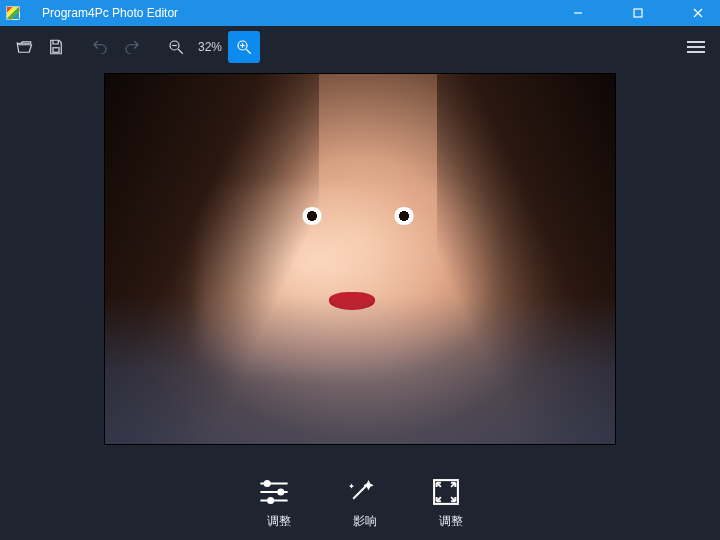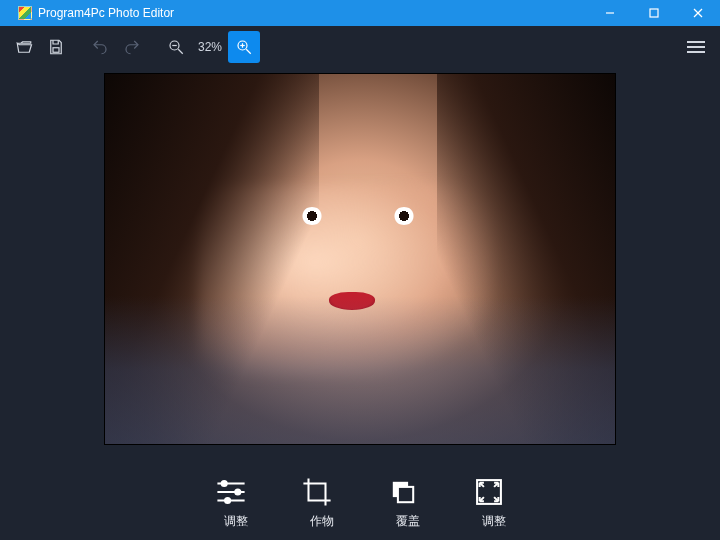--- a/index.html
+++ b/index.html
@@ -1,17 +1,17 @@
 <!DOCTYPE html>
 <html><head>
 <meta charset="utf-8">
 <style>
 * { margin: 0; padding: 0; box-sizing: border-box; }
 body { width: 720px; height: 540px; font-family: "Microsoft YaHei", sans-serif; overflow: hidden; background: #1e2430; }
-.titlebar { height: 26px; background: #1e90e8; display: flex; align-items: center; color: #fff; font-size: 12px; padding-left: 18px; }
+.titlebar { height: 26px; background: #1e90e8; display: flex; align-items: center; color: #fff; font-size: 12px; padding-left: 6px; gap: 16px; }
 .titlebar .logo { width: 14px; height: 14px; margin-right: 6px; background: linear-gradient(135deg,#f44336 0 25%,#ffeb3b 25% 50%,#4caf50 50% 75%,#2196f3 75% 100%); border: 1px solid rgba(255,255,255,.5); }
 .titlebar .spacer { flex: 1; }
 .winbtn { width: 44px; height: 26px; display: flex; align-items: center; justify-content: center; color: #fff; }
 .winbtn svg { width: 10px; height: 10px; stroke: #fff; stroke-width: 1.2; fill: none; }
 
 .toolbar { height: 42px; background: #1e2430; display: flex; align-items: center; padding: 0 8px; }
 .tbtn { width: 32px; height: 32px; display: flex; align-items: center; justify-content: center; border-radius: 3px; color: #d2d7e0; }
 .tbtn svg { width: 18px; height: 18px; stroke: currentColor; fill: none; stroke-width: 1.6; }
 .tbtn.dim { color: #5a6375; }
 .tbtn.active { background: #0d8aee; color: #fff; }
@@ -132,31 +132,25 @@
         <line x1="4" y1="20" x2="36" y2="20"></line>
         <line x1="4" y1="30" x2="36" y2="30"></line>
         <circle cx="12" cy="10" r="3" fill="#fff"></circle>
         <circle cx="28" cy="20" r="3" fill="#fff"></circle>
         <circle cx="16" cy="30" r="3" fill="#fff"></circle>
       </svg>
     <span class="lbl">调整</span>
   </div>
   <div class="btool">
     <svg viewBox="0 0 40 40">
-        <path d="M10 4v26h26"></path>
-        <path d="M4 10h26v26"></path>
+        <line x1="12" y1="28" x2="30" y2="10"></line>
+        <path d="M30 6l2 4 4 2-4 2-2 4-2-4-4-2 4-2z" fill="#fff" stroke="none"></path>
+        <path d="M10 10l1 2 2 1-2 1-1 2-1-2-2-1 2-1z" fill="#fff" stroke="none"></path>
       </svg>
-    <span class="lbl">作物</span>
-  </div>
-  <div class="btool">
-    <svg viewBox="0 0 40 40">
-        <rect x="8" y="8" width="18" height="18" fill="#fff" stroke="none"></rect>
-        <rect x="14" y="14" width="18" height="18" fill="#1e2430"></rect>
-      </svg>
-    <span class="lbl">覆盖</span>
+    <span class="lbl">影响</span>
   </div>
   <div class="btool">
     <svg viewBox="0 0 40 40">
         <rect x="6" y="6" width="28" height="28"></rect>
         <path d="M14 14l-5-5M26 14l5-5M14 26l-5 5M26 26l5 5"></path>
         <path d="M9 9h5M9 9v5M31 9h-5M31 9v5M9 31h5M9 31v-5M31 31h-5M31 31v-5"></path>
       </svg>
     <span class="lbl">调整</span>
   </div>
 </div>

